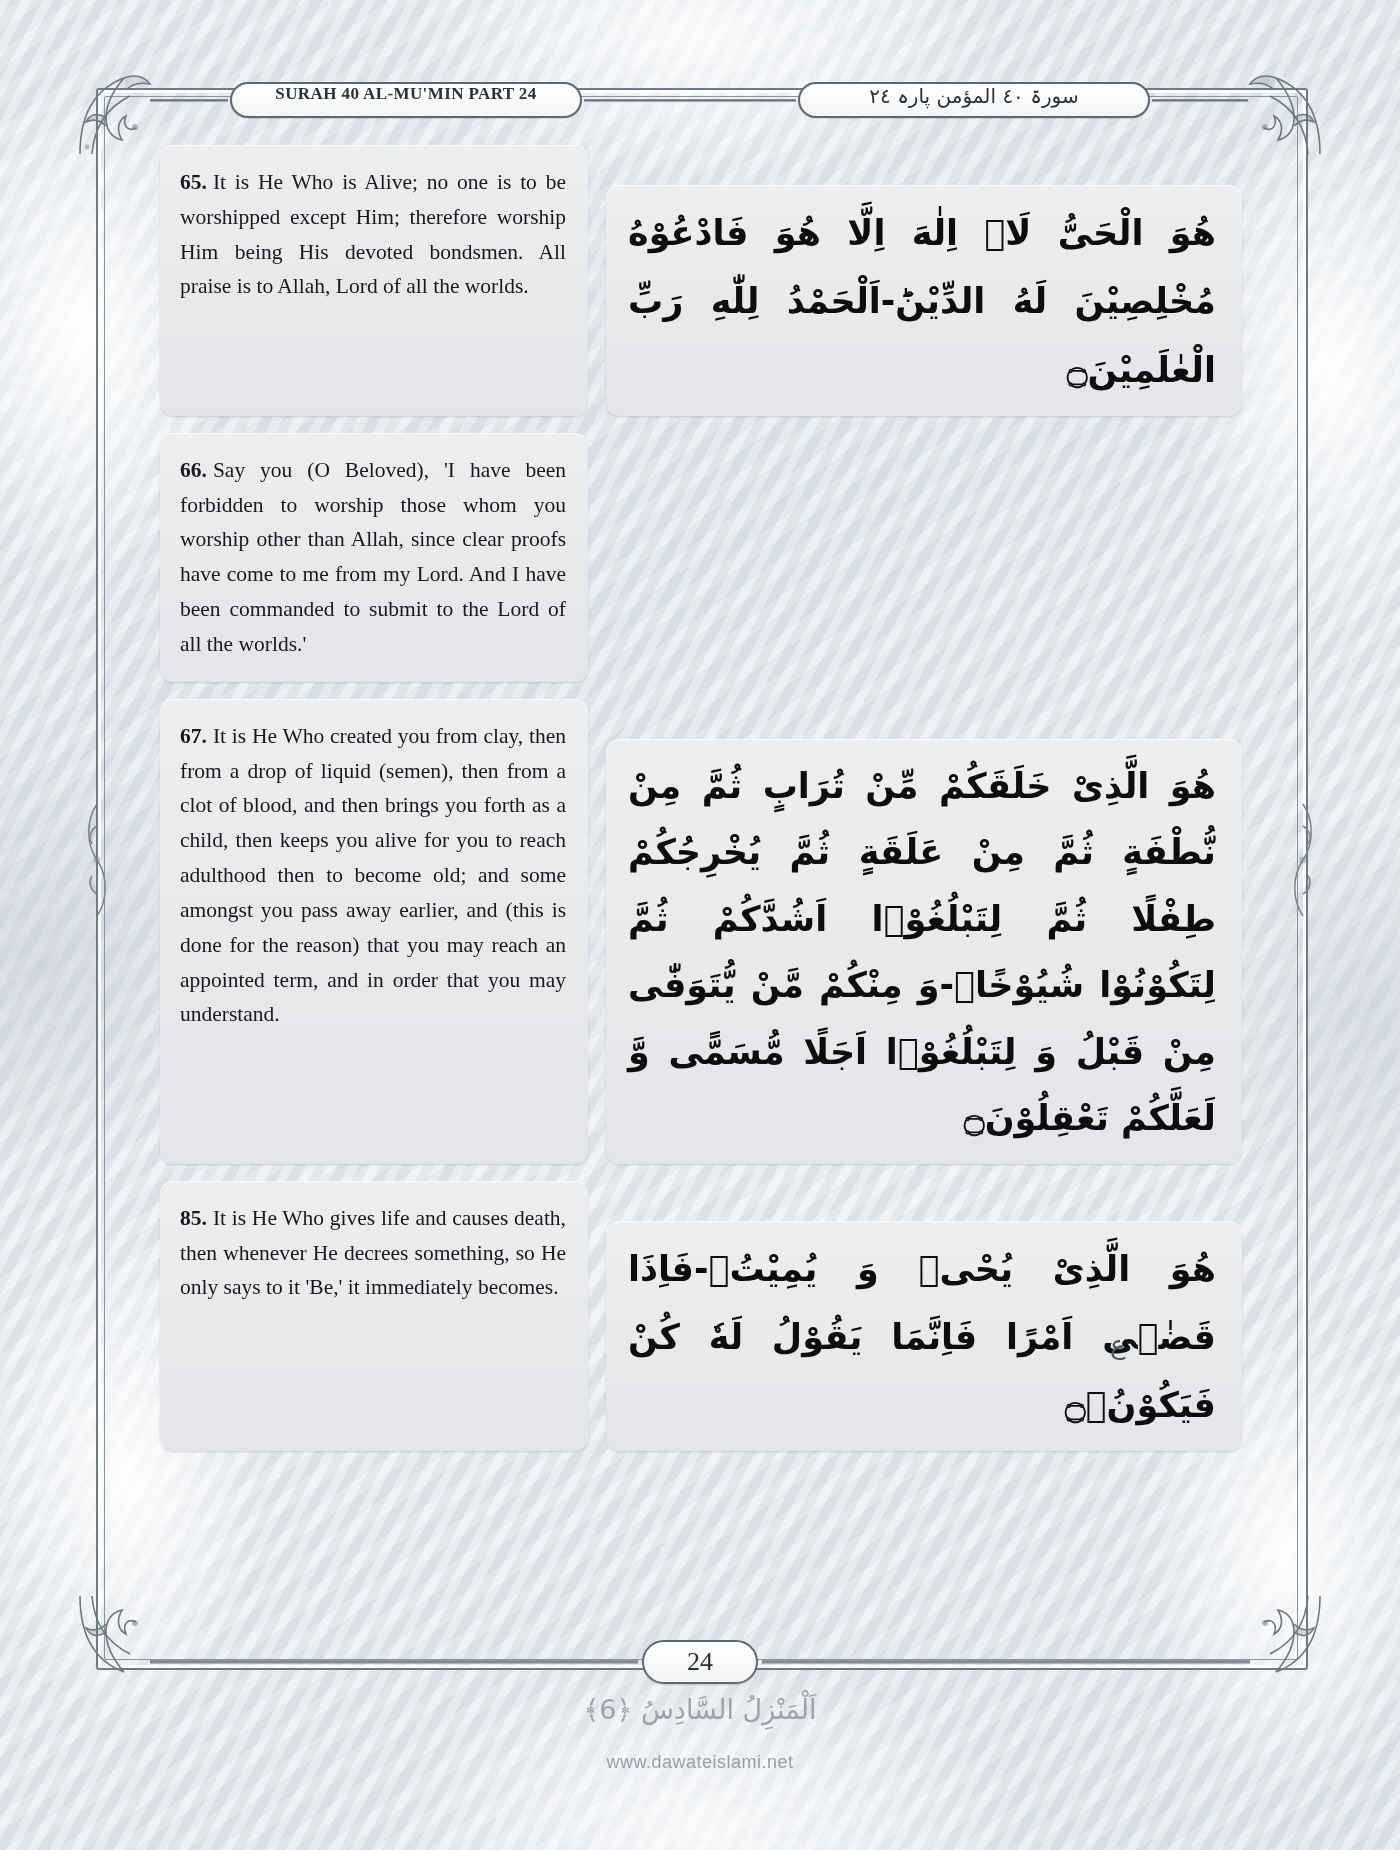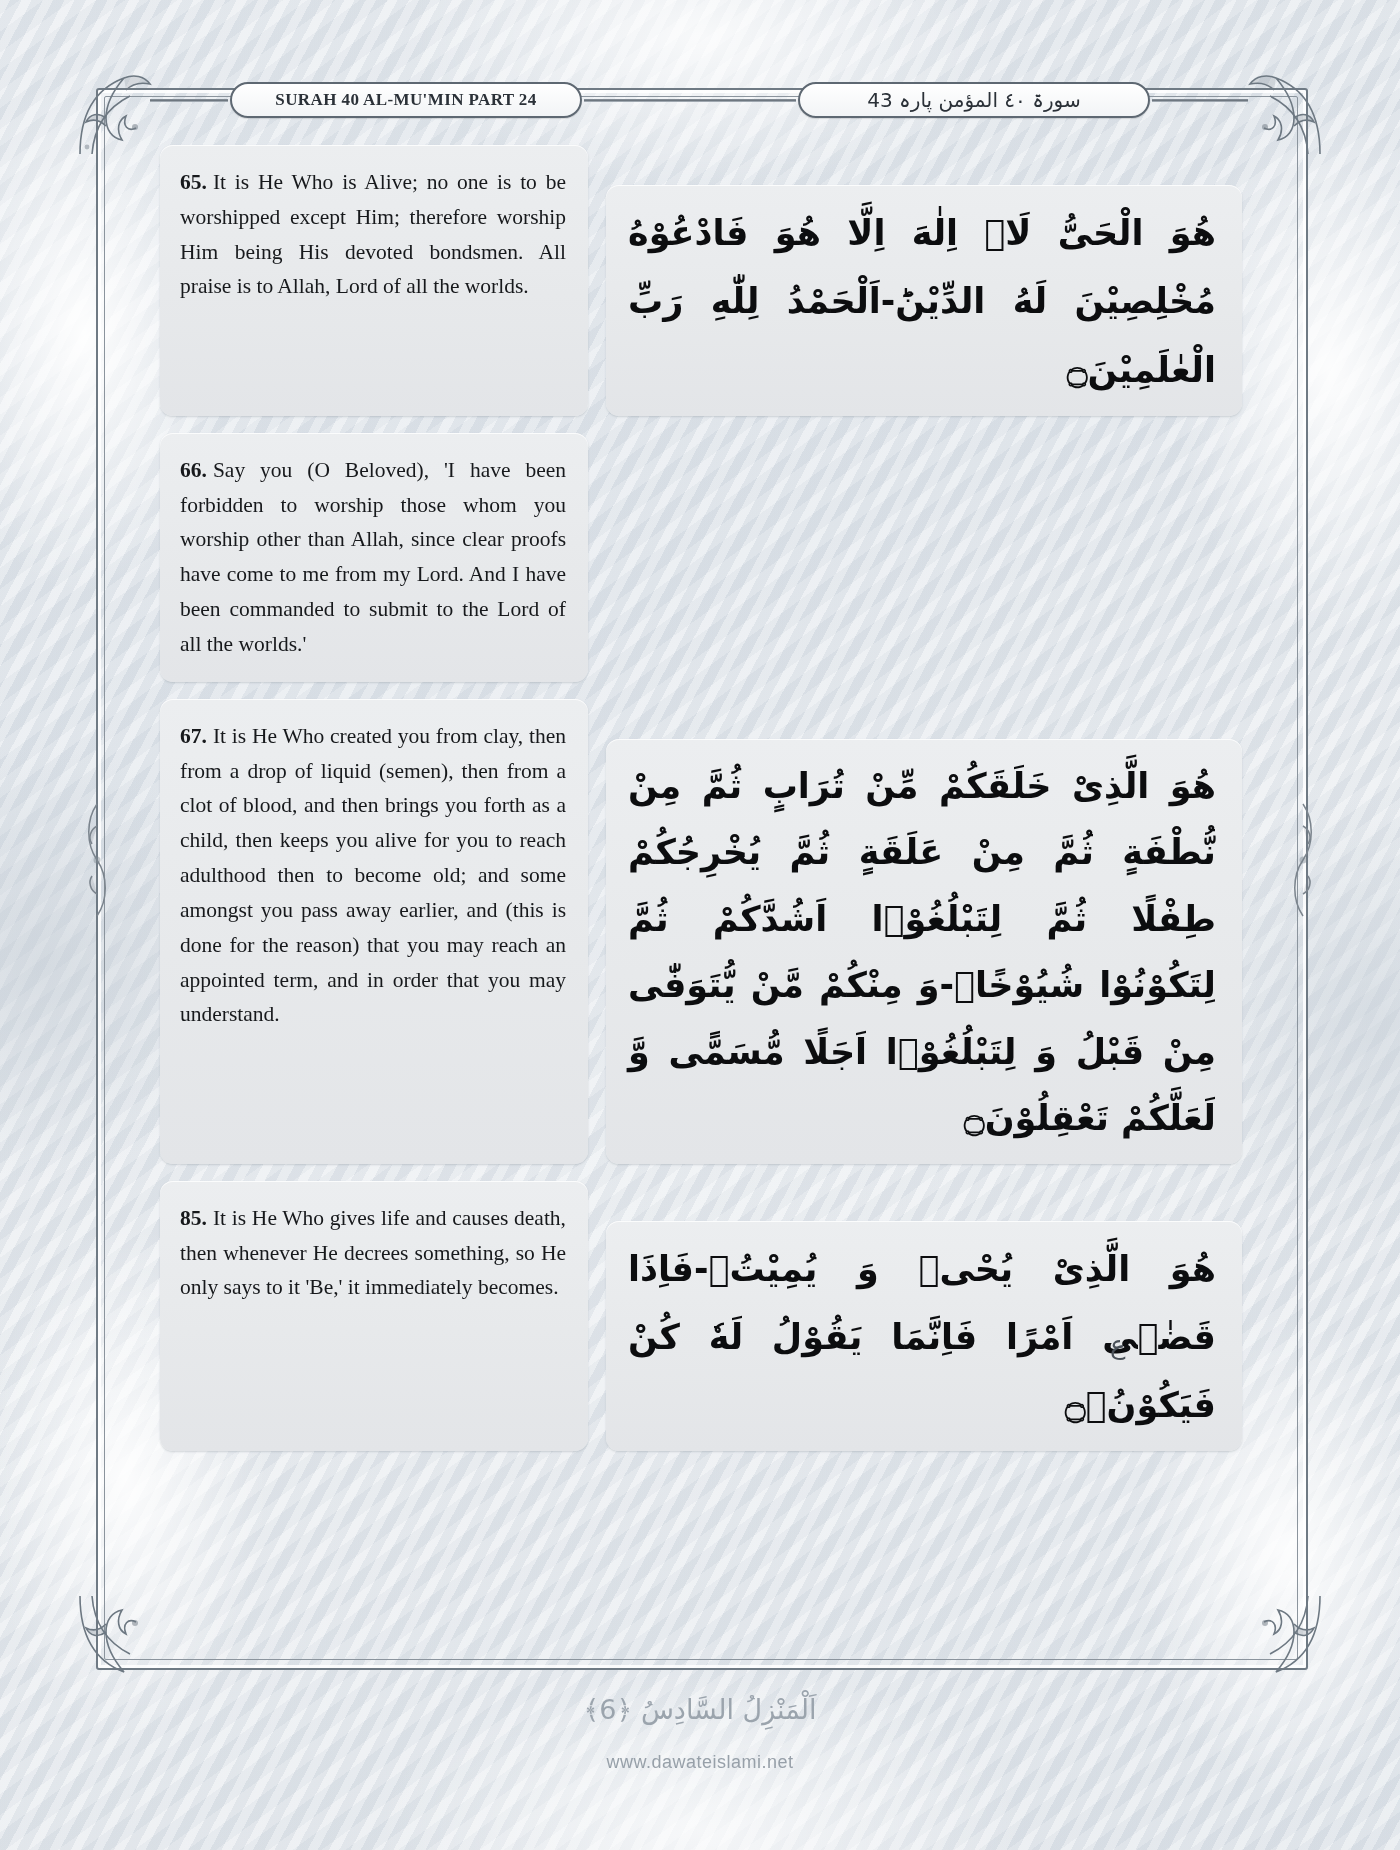--- a/index.html
+++ b/index.html
@@ -80,21 +80,21 @@
     width: 1100px; height: 40px;
   }
   .hdr-cap {
     position: absolute;
     top: 0;
     height: 36px;
     border: 2px solid #5e6872;
     border-radius: 20px;
     background: linear-gradient(180deg, #ffffff 0%, #f2f4f6 100%);
     display: flex;
-    align-items: center;
+    align-items: flex-start;
     justify-content: center;
     box-sizing: border-box;
     box-shadow: 0 1px 1px rgba(0,0,0,0.12);
   }
   #hdr-left  { left: 80px;  width: 352px; }
   #hdr-right { left: 648px; width: 352px; }
 
   #hdr-left .hdr-text {
     font-family: "Liberation Serif", serif;
     font-weight: bold;
@@ -306,21 +306,21 @@
     </svg>
   </div>
 
   <div id="header-band">
     <div class="hdr-rule" id="rule-far-left"></div>
     <div class="hdr-cap" id="hdr-left">
       <span class="hdr-text">SURAH 40 AL-MU'MIN PART 24</span>
     </div>
     <div class="hdr-rule" id="rule-mid"></div>
     <div class="hdr-cap" id="hdr-right">
-      <span class="hdr-text">سورۃ ٤٠ المؤمن پارہ 43</span>
+      <span class="hdr-text">سورۃ ٤٠ المؤمن پارہ ٢٤</span>
     </div>
     <div class="hdr-rule" id="rule-far-right"></div>
   </div>
 
   <div id="content">
 
     <div class="verse-row">
       <div class="cell cell-en">
         <div class="en-text">
           <span class="vnum">65.</span><span>It is He Who is Alive; no one is to be worshipped except Him; therefore worship Him being His devoted bondsmen. All praise is to Allah, Lord of all the worlds.</span>
@@ -358,17 +358,24 @@
       </div>
       <div class="cell cell-ar">
         <div class="ar-text ar-68">هُوَ الَّذِیْ یُحْیٖ وَ یُمِیْتُۚ-فَاِذَا قَضٰۤى اَمْرًا فَاِنَّمَا یَقُوْلُ لَهٗ كُنْ فَیَكُوْنُ۠۝</div>
       </div>
     </div>
 
   </div>
 
   <div id="ruku-mark">ع</div>
 
+  <div id="footer-band">
+    <div class="ftr-rule" id="ftr-rule-l"></div>
+    <div id="page-num-cap">
+      <span class="pn">24</span>
+    </div>
+    <div class="ftr-rule" id="ftr-rule-r"></div>
+  </div>
 
   <div id="manzil">اَلْمَنْزِلُ السَّادِسُ ﴿6﴾</div>
   <div id="site-url">www.dawateislami.net</div>
 
 </div>
 
 </body></html>

